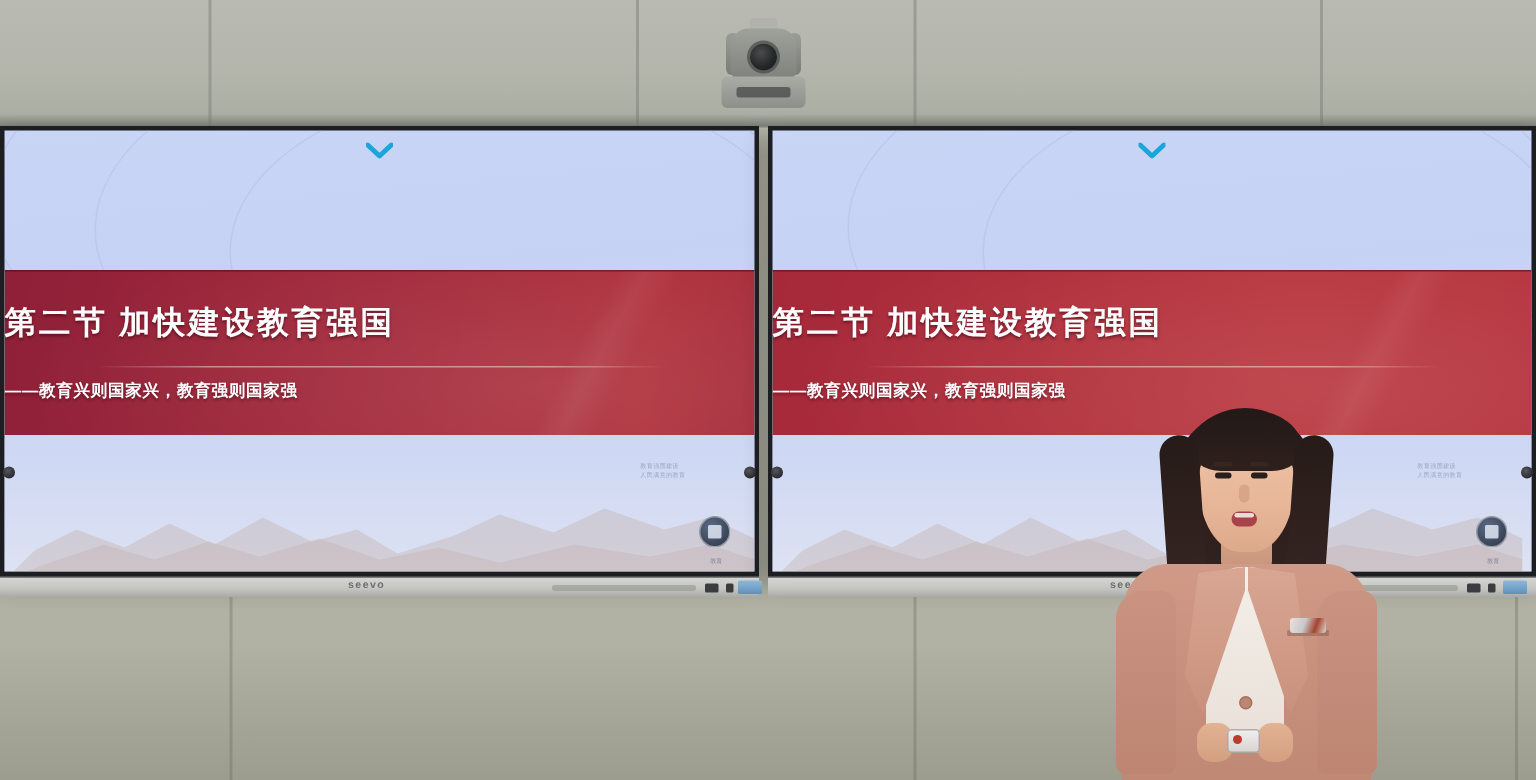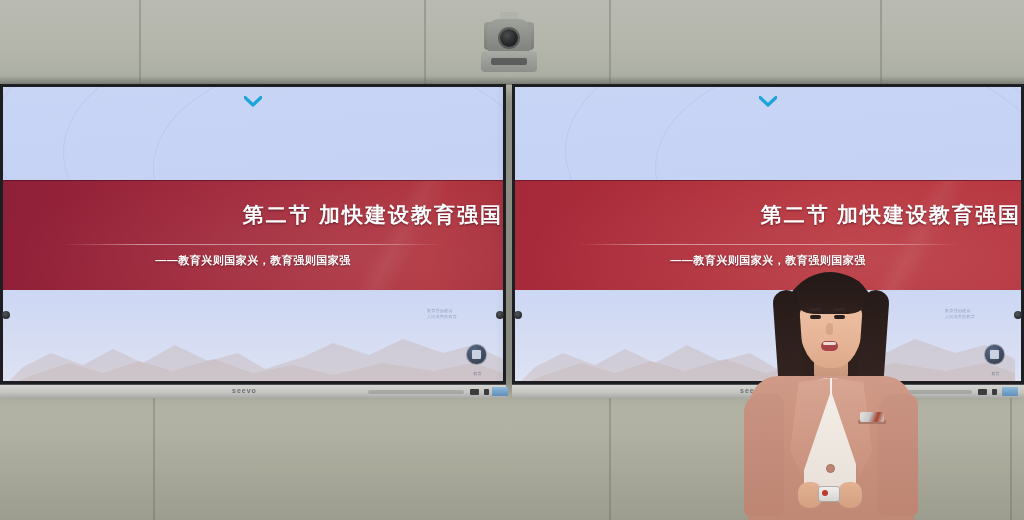--- a/index.html
+++ b/index.html
@@ -187,37 +187,37 @@
   }
   .red-band .diag {
     position: absolute; right: -20px; top: -40px;
     width: 260px; height: 220px;
     background: linear-gradient(118deg, rgba(255,255,255,0.00) 45%, rgba(255,255,255,0.055) 50%, rgba(255,255,255,0.00) 56%);
   }
 
   .slide-title {
     position: absolute;
     left: 0; right: 0; top: 20px;
-    text-align: right;
+    text-align: left;
     color: #fdfdfd;
     font-family: "Liberation Serif", "DejaVu Serif", serif;
     font-weight: 700;
     letter-spacing: 2px;
     text-shadow: 0 1px 2px rgba(60,6,18,0.6);
     white-space: nowrap;
   }
   .title-rule {
     position: absolute;
     left: 12%; right: 12%; top: 63px; height: 1px;
     background: linear-gradient(90deg, rgba(255,255,255,0.0), rgba(255,255,255,0.45) 20%, rgba(255,255,255,0.45) 80%, rgba(255,255,255,0.0));
   }
   .slide-subtitle {
     position: absolute;
     left: 0; right: 0; top: 72px;
-    text-align: center;
+    text-align: left;
     color: #ffffff;
     font-family: "Liberation Sans", sans-serif;
     font-weight: 700;
     letter-spacing: 0.5px;
     text-shadow: 0 1px 2px rgba(60,6,18,0.55);
     white-space: nowrap;
   }
 
   .slide-bottom {
     position: absolute;

